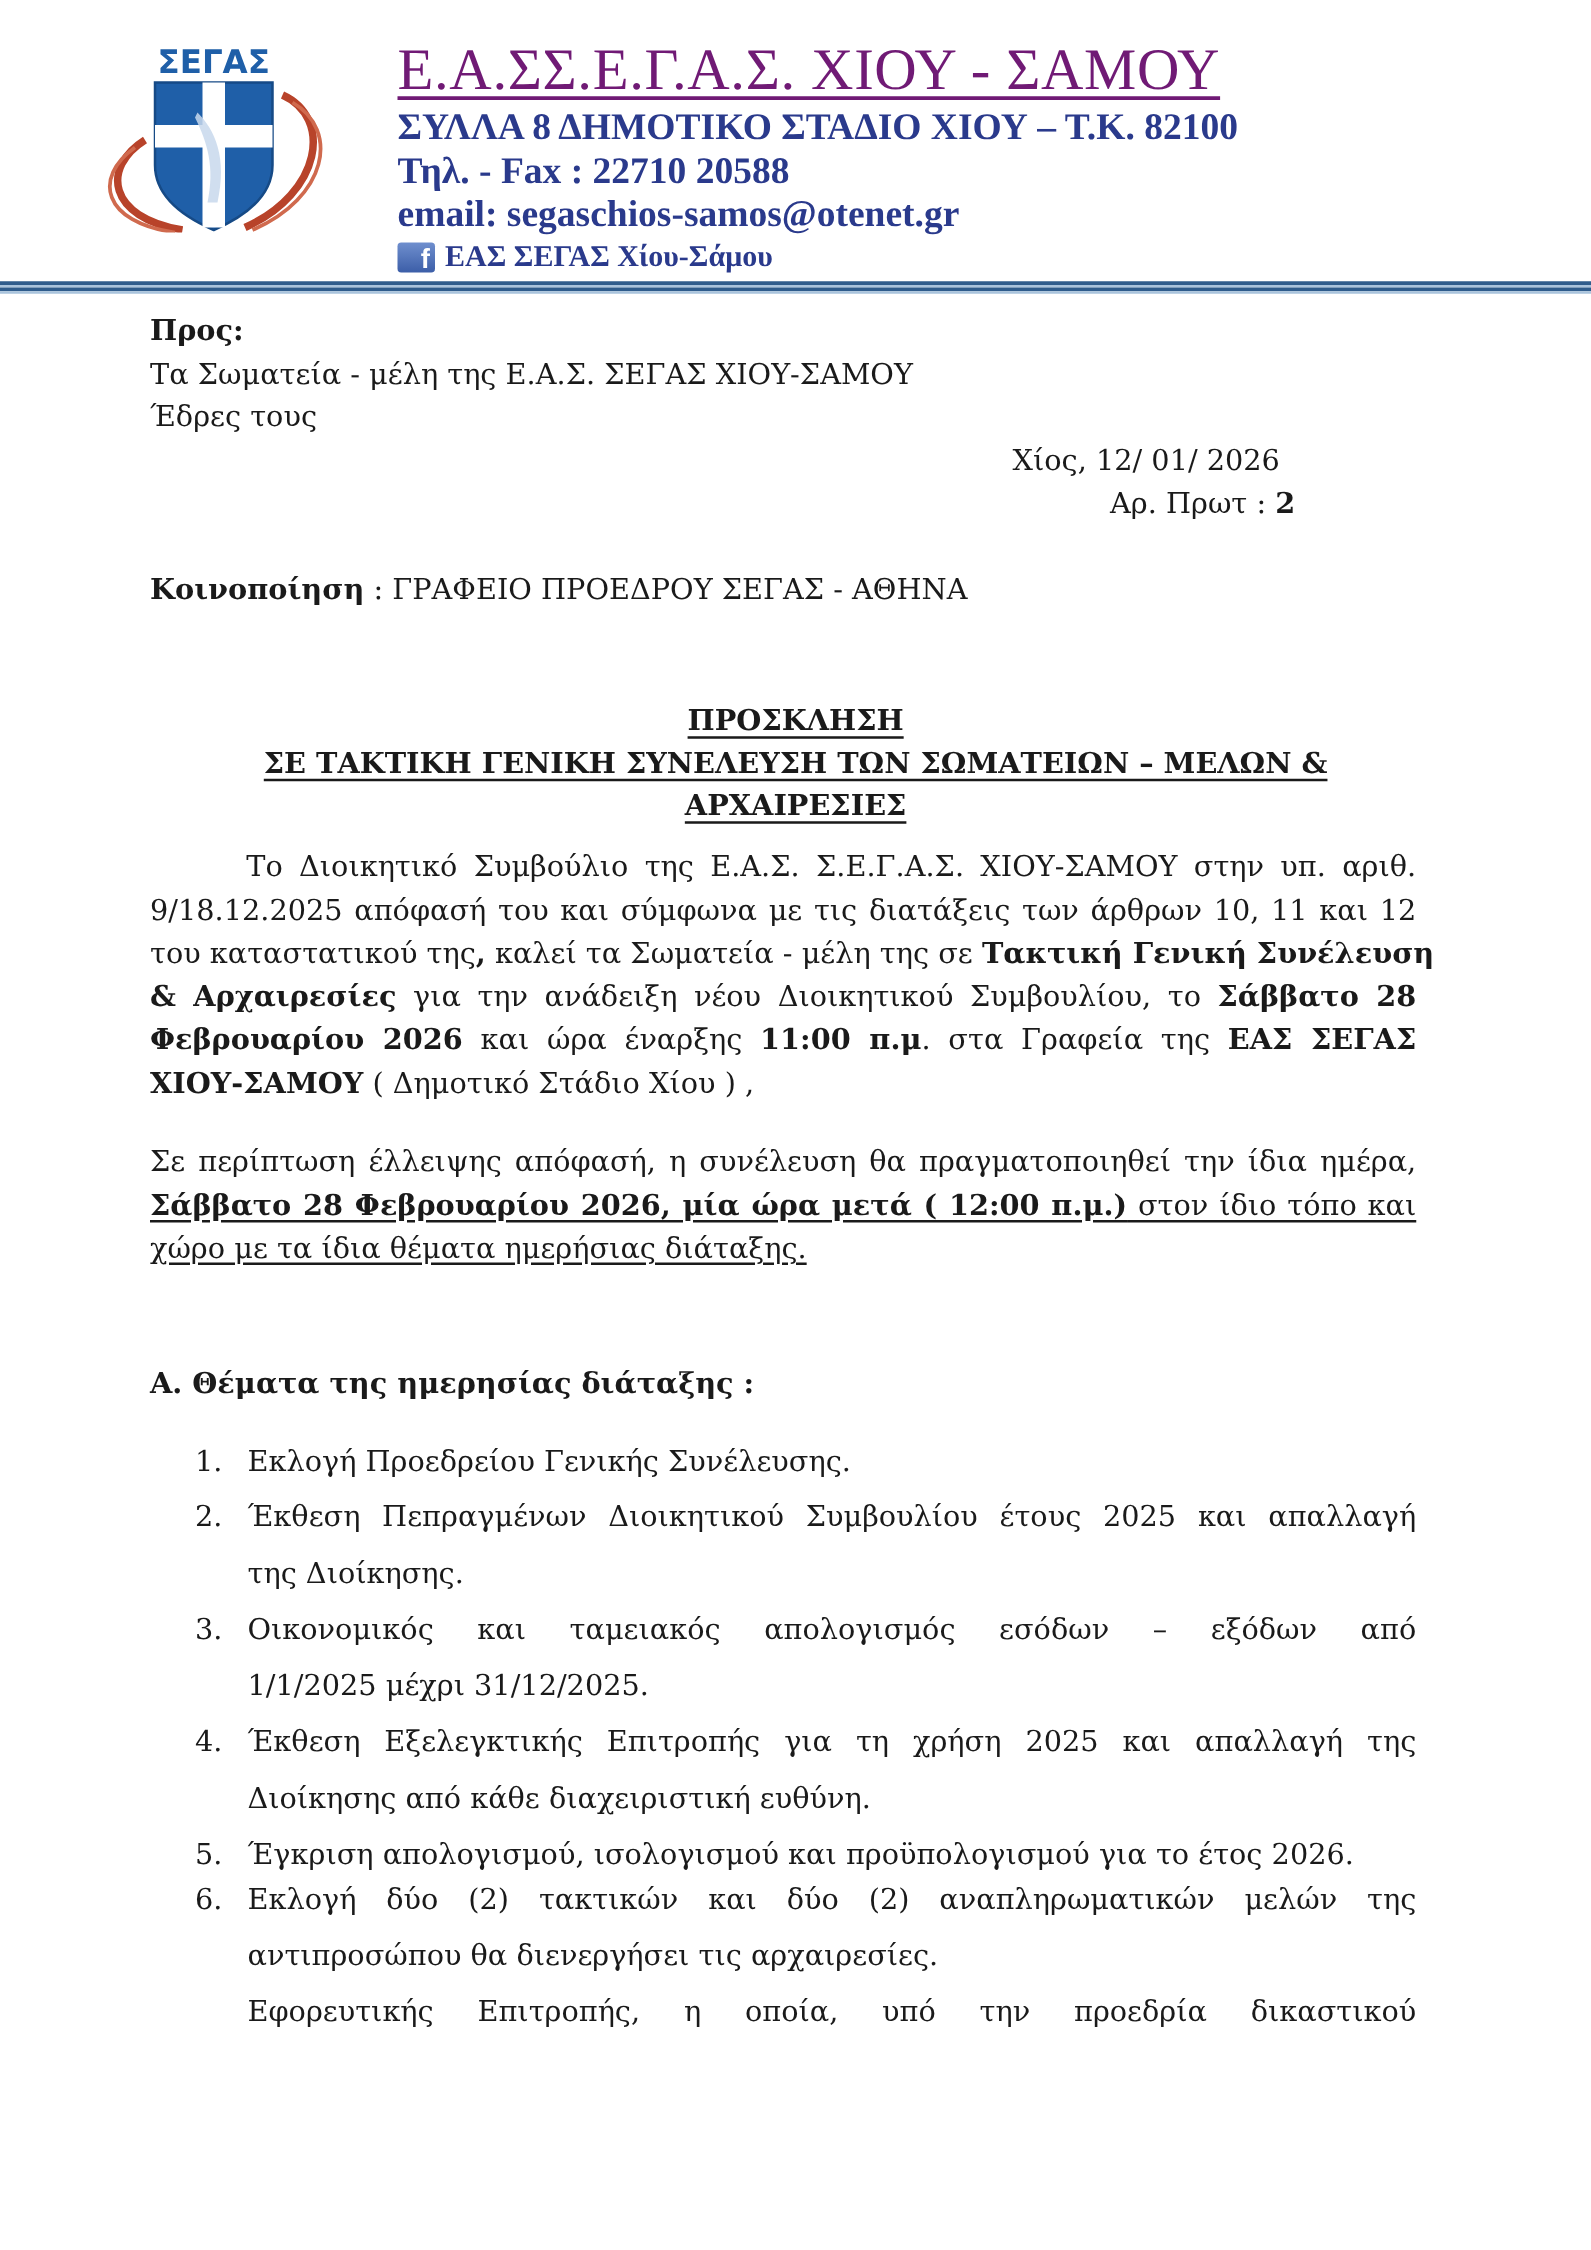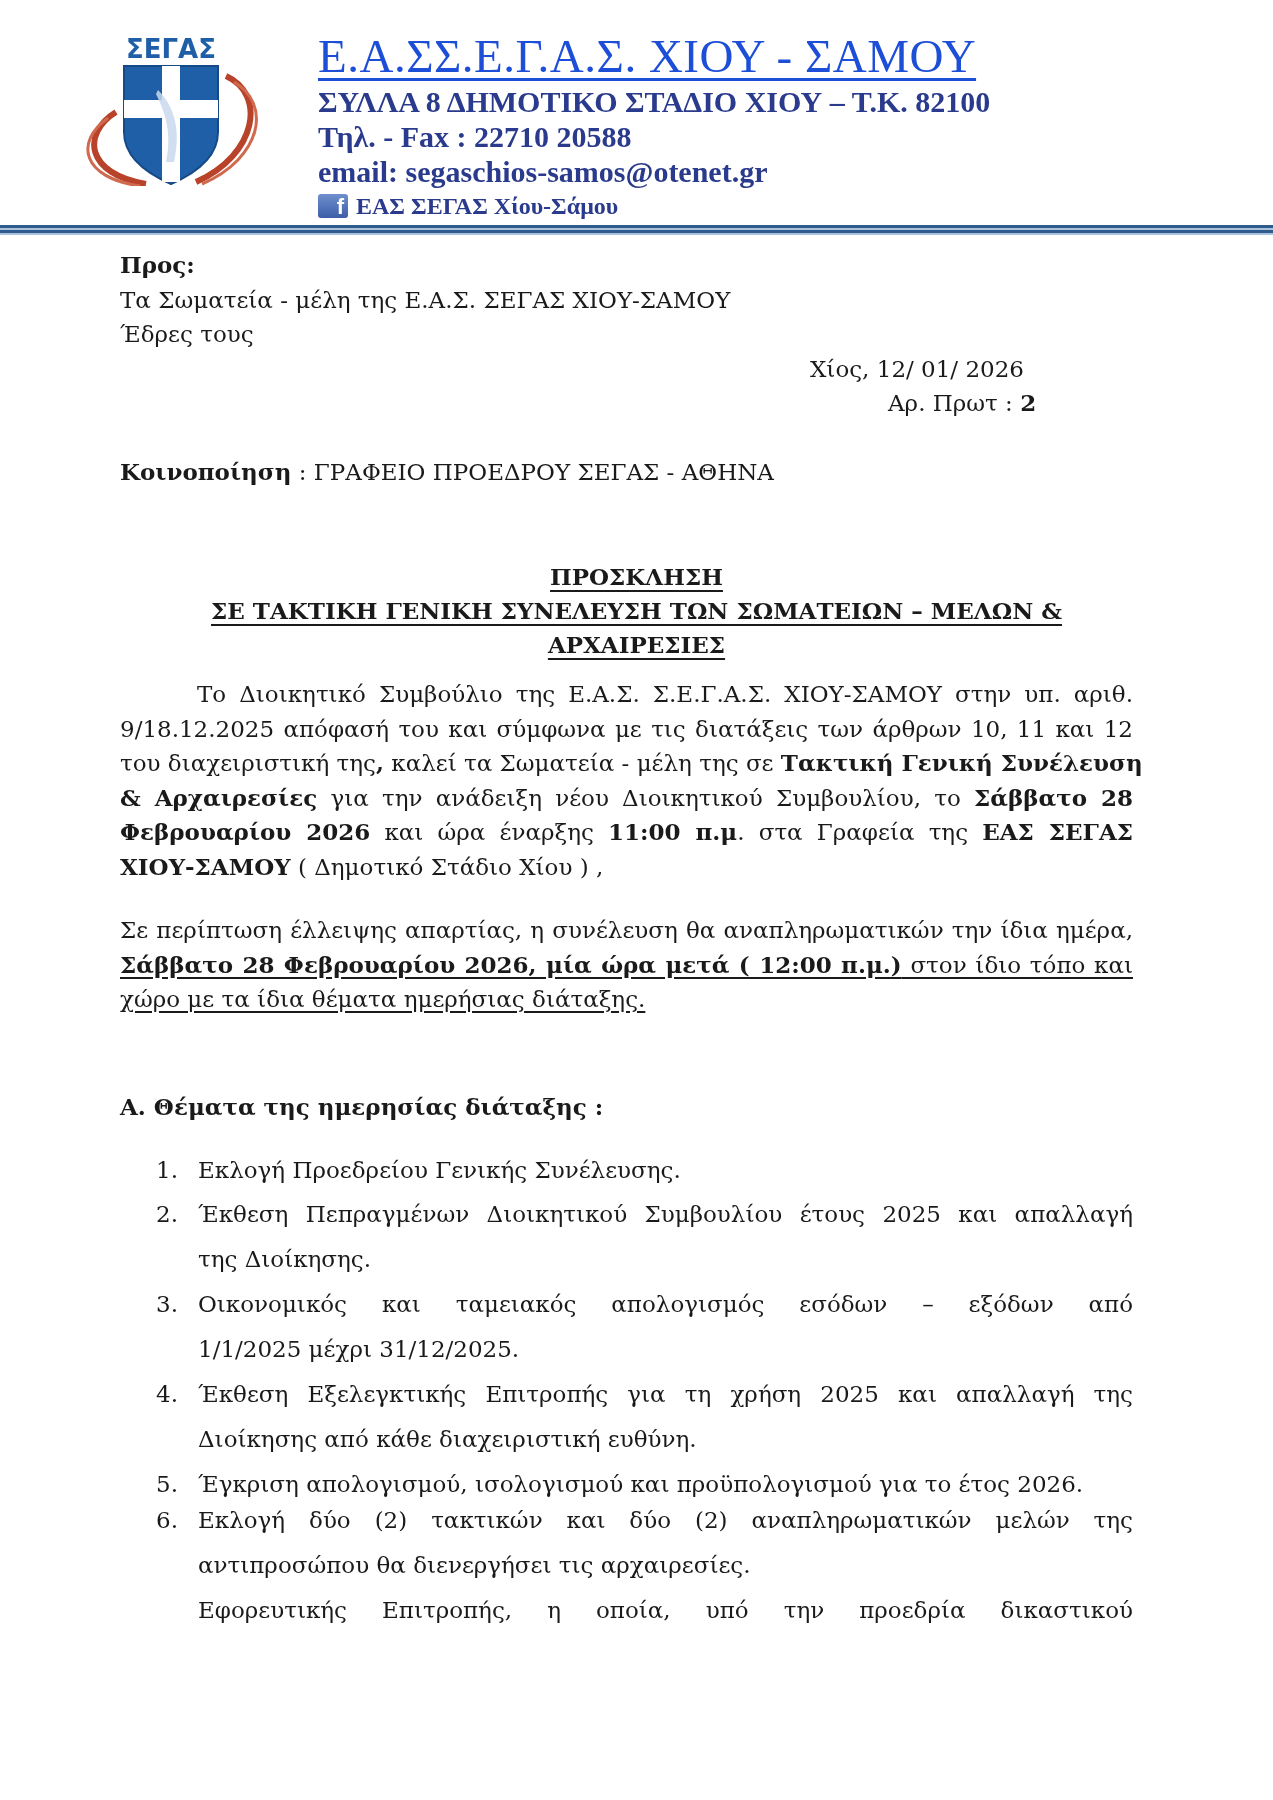--- a/index.html
+++ b/index.html
@@ -2,21 +2,21 @@
 <html><head>
 <meta charset="utf-8">
 <style>
   html, body { margin: 0; padding: 0; background: #ffffff; }
   body { width: 1273px; height: 1800px; position: relative; overflow: hidden; font-family: "DejaVu Serif", serif; color: #1a1a1a; }
 
   
   .header { position: absolute; left: 0; top: 0; width: 1065px; height: 240px; }
   .logo { position: absolute; left: 76px; top: 34px; width: 190px; height: 152px; }
   .org-block { position: absolute; left: 318px; top: 28px; }
-  .org-title { font-family: "Liberation Serif", serif; font-size: 47px; color: #1d4ed8; text-decoration: underline; text-decoration-thickness: 3px; text-underline-offset: 6px; letter-spacing: 0.5px; white-space: nowrap; line-height: 56px; }
+  .org-title { font-family: "Liberation Serif", serif; font-size: 47px; color: #701a75; text-decoration: underline; text-decoration-thickness: 3px; text-underline-offset: 6px; letter-spacing: 0.5px; white-space: nowrap; line-height: 56px; }
   .org-line { font-family: "Liberation Serif", serif; font-weight: bold; font-size: 30px; color: #2a3a8c; white-space: nowrap; line-height: 35px; }
   .org-fb { display: flex; align-items: center; gap: 8px; font-family: "Liberation Serif", serif; font-weight: bold; font-size: 24px; color: #2a3a8c; line-height: 30px; margin-top: 2px; }
   .fb-icon { width: 30px; height: 24px; background: linear-gradient(180deg,#6f8fce,#3c5ea8); border-radius: 3px; color: #fff; font-family: "Liberation Sans", sans-serif; font-weight: bold; font-size: 22px; display: flex; align-items: flex-end; justify-content: flex-end; padding-right: 4px; box-sizing: border-box; line-height: 22px; }
   .header-rule { position: absolute; left: 0; top: 225px; width: 1273px; height: 11px; }
   .header-rule .r1 { position: absolute; left: 0; top: 0; width: 100%; height: 3px; background: #2f5c8c; }
   .header-rule .r2 { position: absolute; left: 0; top: 3px; width: 100%; height: 2px; background: #a9c3dc; }
   .header-rule .r3 { position: absolute; left: 0; top: 5px; width: 100%; height: 3px; background: #2f5c8c; }
   .header-rule .r4 { position: absolute; left: 0; top: 8px; width: 100%; height: 2px; background: #a9c3dc; }
 
   
@@ -82,28 +82,28 @@
 
 <div class="text" style="left:120px; top:455px;"><span class="b">Κοινοποίηση</span><span> : ΓΡΑΦΕΙΟ ΠΡΟΕΔΡΟΥ ΣΕΓΑΣ - ΑΘΗΝΑ</span></div>
 
 <div class="heading" style="top:560px;">ΠΡΟΣΚΛΗΣΗ</div>
 <div class="heading" style="top:594px;">ΣΕ  ΤΑΚΤΙΚΗ ΓΕΝΙΚΗ ΣΥΝΕΛΕΥΣΗ ΤΩΝ ΣΩΜΑΤΕΙΩΝ – ΜΕΛΩΝ &amp;</div>
 <div class="heading" style="top:628px;">ΑΡΧΑΙΡΕΣΙΕΣ</div>
 
 <div class="para" style="top:677px;">
   <span class="line" style="padding-left:77px;">Το Διοικητικό Συμβούλιο της Ε.Α.Σ. Σ.Ε.Γ.Α.Σ. ΧΙΟΥ-ΣΑΜΟΥ στην υπ. αριθ.</span>
   <span class="line">9/18.12.2025 απόφασή του και σύμφωνα με τις διατάξεις των άρθρων 10, 11 και 12</span>
-  <span class="line"><span>του διαχειριστική της</span><span class="b">,</span><span> καλεί τα Σωματεία - μέλη της σε </span><span class="b">Τακτική Γενική Συνέλευση</span></span>
+  <span class="line"><span>του καταστατικού της</span><span class="b">,</span><span> καλεί τα Σωματεία - μέλη της σε </span><span class="b">Τακτική Γενική Συνέλευση</span></span>
   <span class="line"><span class="b">&amp; Αρχαιρεσίες</span><span> για την ανάδειξη νέου Διοικητικού Συμβουλίου, το </span><span class="b">Σάββατο 28</span></span>
   <span class="line"><span class="b">Φεβρουαρίου 2026</span><span> και ώρα έναρξης </span><span class="b">11:00 π.μ</span><span>. στα Γραφεία της </span><span class="b">ΕΑΣ ΣΕΓΑΣ</span></span>
   <span class="line last"><span class="b">ΧΙΟΥ-ΣΑΜΟΥ</span><span> ( Δημοτικό Στάδιο Χίου ) ,</span></span>
 </div>
 
 <div class="para" style="top:913px;">
-  <span class="line">Σε περίπτωση έλλειψης απαρτίας, η συνέλευση θα αναπληρωματικών την ίδια ημέρα,</span>
+  <span class="line">Σε περίπτωση έλλειψης απόφασή, η συνέλευση θα πραγματοποιηθεί την ίδια ημέρα,</span>
   <span class="line u"><span class="b">Σάββατο 28 Φεβρουαρίου 2026, μία ώρα μετά  ( 12:00 π.μ.)</span><span> στον ίδιο τόπο και</span></span>
   <span class="line last u" style="display:inline-block;">χώρο με τα ίδια θέματα ημερήσιας διάταξης.</span>
 </div>
 
 <div class="agenda-title">Α. Θέματα της ημερησίας διάταξης :</div>
 <div class="agenda" id="agenda">
     <div class="agenda-item" style="top: 1148px;">
       <span class="num" style="line-height: 45px;">1.</span>
       <div class="body">
         <span class="line last">Εκλογή Προεδρείου Γενικής Συνέλευσης.</span>

